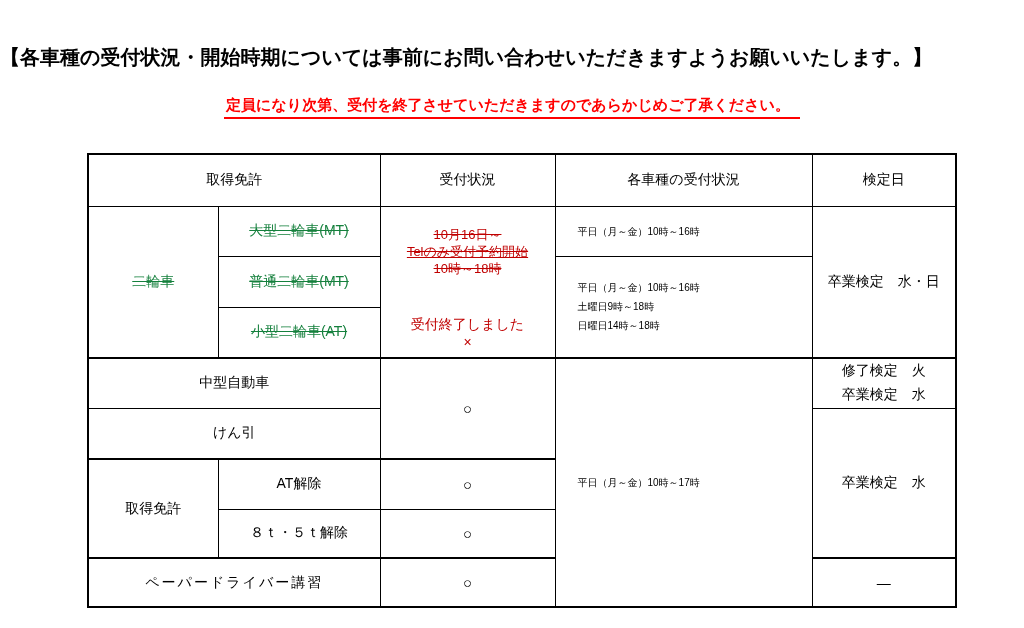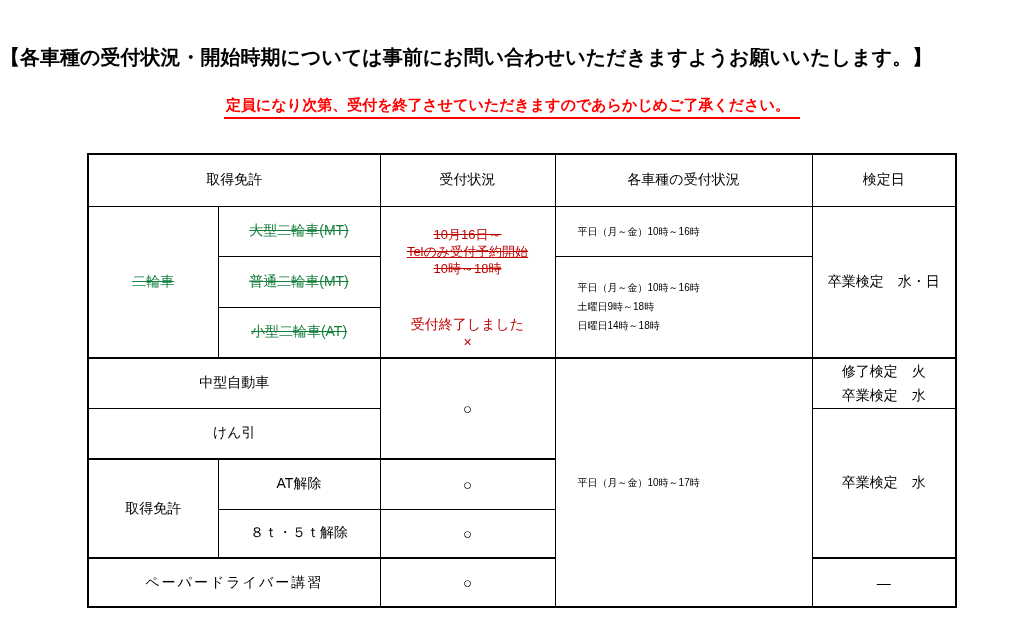--- a/index.html
+++ b/index.html
@@ -54,21 +54,21 @@
   .status-inner{padding-top:13px;}
   .sline{line-height:17px;font-size:13px;color:#c00000;}
   .spacer{height:38px;}
   .closed{font-weight:normal;font-size:14px;line-height:18px;color:#c00000;}
   .sched{
     display:flex;justify-content:flex-start;
     width:212px;margin:0 auto;
     line-height:19px;font-size:10px;
   }
   .sched .t{text-align:right;}
-  .exam2{line-height:24px;}
+  .exam2{line-height:24px;font-family:Liberation Serif, serif;}
   .mark{font-size:15px;}
   .paper-label{letter-spacing:2px;margin-left:36px;}
 </style>
 </head>
 <body>
 
 <div class="notice">【各車種の受付状況・開始時期については事前にお問い合わせいただきますようお願いいたします。】</div>
 
 <div class="warning-wrap">
   <span class="warning">定員になり次第、受付を終了させていただきますのであらかじめご了承ください。</span>

